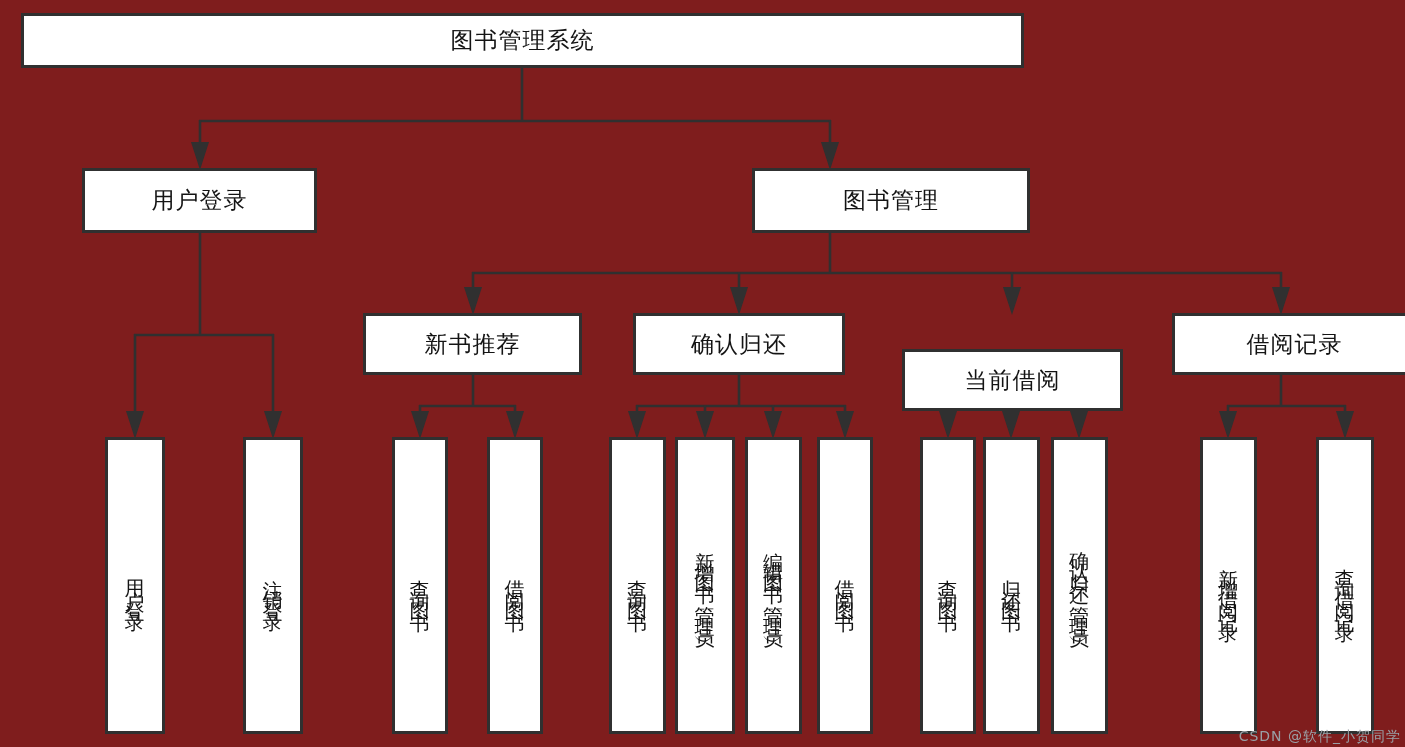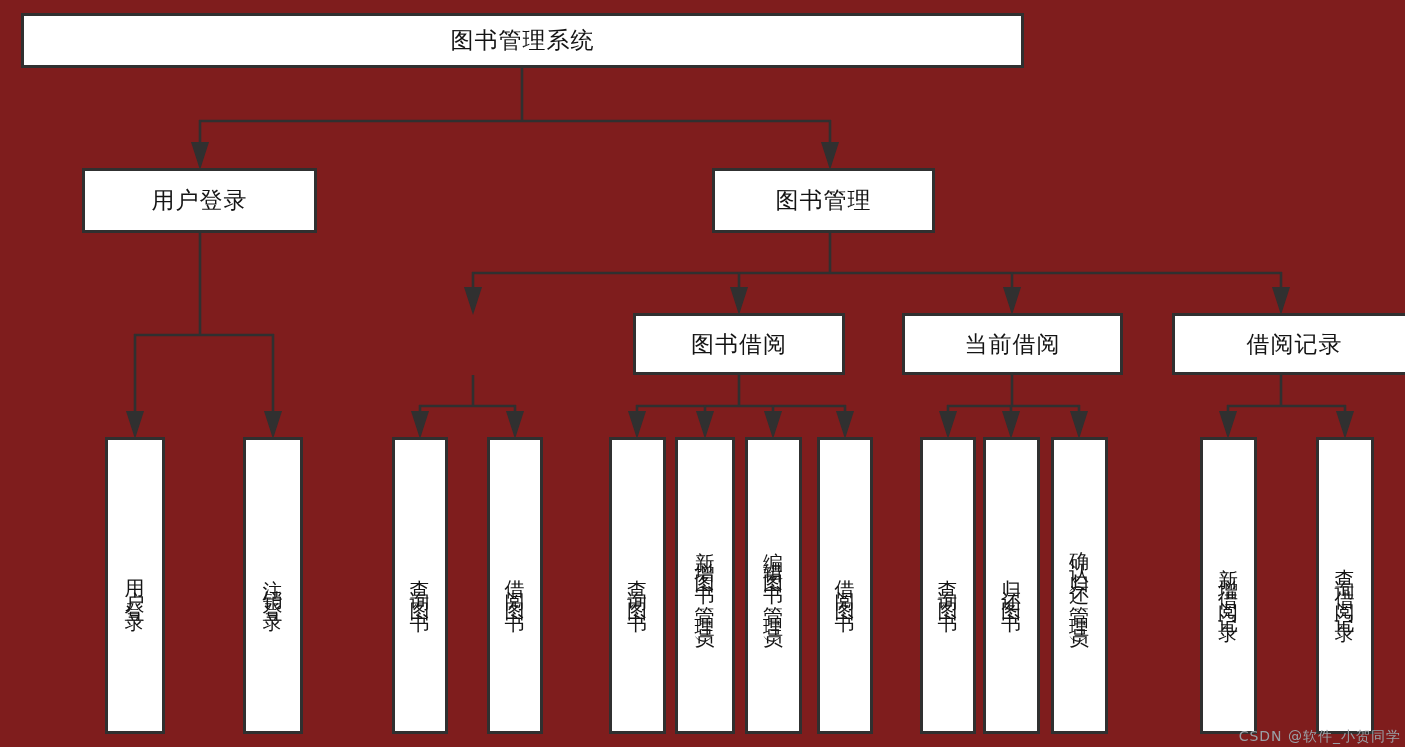--- a/index.html
+++ b/index.html
@@ -33,25 +33,25 @@
     justify-content: center;
     color: #141414;
   }
   .node-h {
     font-size: 23px;
     letter-spacing: 1px;
     white-space: nowrap;
   }
   .node-root   { left: 21px;  top: 13px;  width: 1003px; height: 55px; }
   .node-l2a    { left: 82px;  top: 168px; width: 235px;  height: 65px; }
-  .node-l2b    { left: 712px; top: 168px; width: 223px;  height: 65px; }
+  .node-l2b    { left: 752px; top: 168px; width: 278px;  height: 65px; }
   .node-l3     { top: 313px;  height: 62px; }
   .node-l3a    { left: 363px;  width: 219px; }
   .node-l3b    { left: 633px;  width: 212px; }
-  .node-l3c    { left: 902px;  width: 221px; }
+  .node-l3c    { left: 902px;  width: 221px; margin-top: 36px; }
   .node-l3d    { left: 1172px; width: 245px; }
   .leaf {
     position: absolute;
     top: 437px;
     height: 297px;
     box-sizing: border-box;
     border: 3px solid #303030;
     background: #ffffff;
     display: flex;
     align-items: center;
@@ -166,22 +166,25 @@
     <span>图书管理系统</span>
   </div>
 
   <div class="node node-h node-l2a">
     <span>用户登录</span>
   </div>
   <div class="node node-h node-l2b">
     <span>图书管理</span>
   </div>
 
+  <div class="node node-h node-l3 node-l3a">
+    <span>新书推荐</span>
+  </div>
   <div class="node node-h node-l3 node-l3b">
-    <span>图书借阅</span>
+    <span>确认归还</span>
   </div>
   <div class="node node-h node-l3 node-l3c">
     <span>当前借阅</span>
   </div>
   <div class="node node-h node-l3 node-l3d">
     <span>借阅记录</span>
   </div>
 
   <div class="leaf leaf-1">
     <span>用户登录</span>

